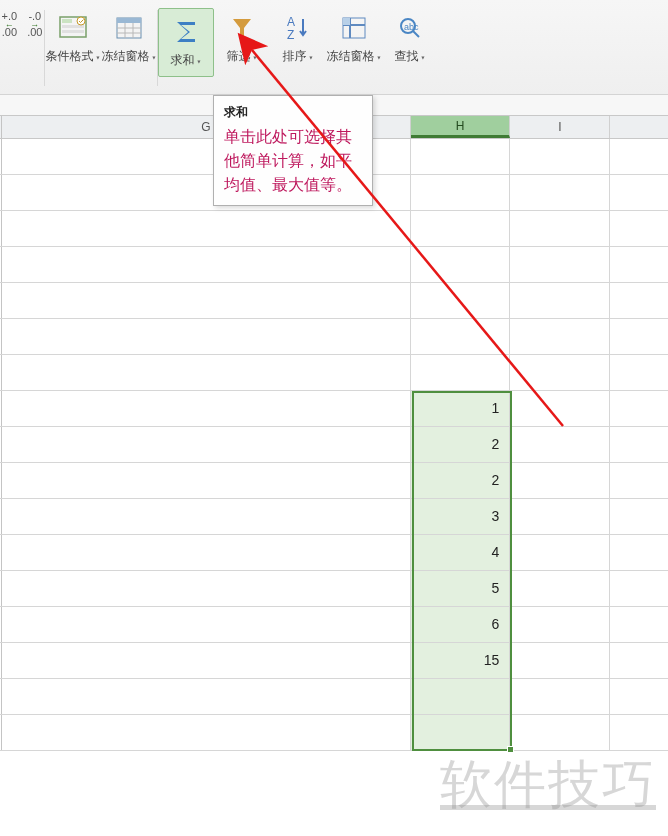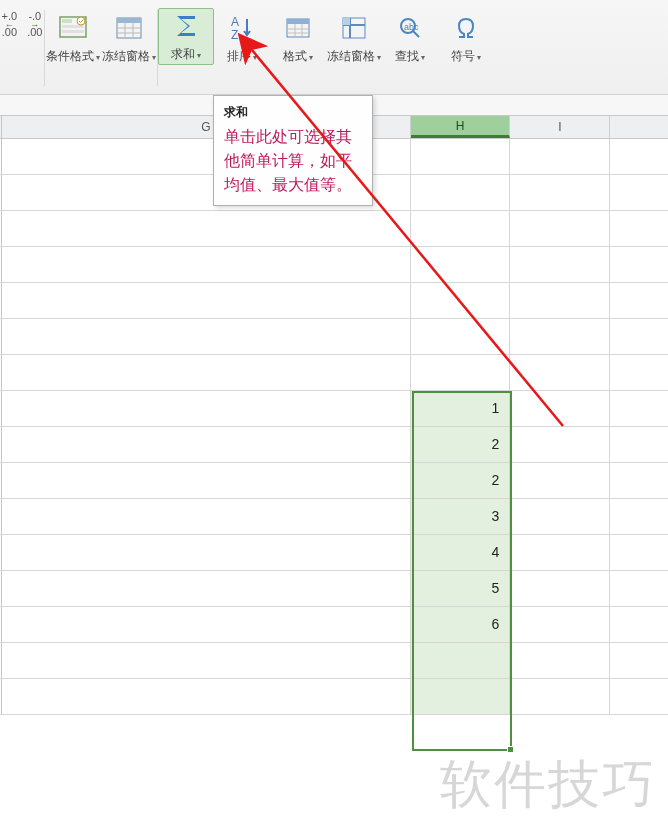--- a/index.html
+++ b/index.html
@@ -49,26 +49,27 @@
       align-items: center;
       gap: 4px;
       width: 56px;
       cursor: pointer;
       padding: 4px 2px;
       border-radius: 2px;
     }
     .btn-large.active {
       background: #d8ecd6;
       border: 1px solid #8ec08a;
-      padding: 1px 1px;
+      padding: 7px 1px;
     }
     .btn-label {
       font-size: 12px;
       color: #444;
       white-space: nowrap;
+      font-family: Liberation Mono, monospace;
     }
     .btn-label .caret { font-size: 8px; color: #666; margin-left: 2px; }
     .icon-svg {
       width: 32px;
       height: 32px;
       display: flex;
       align-items: center;
       justify-content: center;
     }
     .tooltip {
@@ -166,20 +167,21 @@
     .watermark {
       position: absolute;
       right: 12px;
       bottom: 16px;
       font-size: 52px;
       color: rgba(140,140,140,0.35);
       font-family: "Microsoft YaHei", sans-serif;
       letter-spacing: 2px;
       pointer-events: none;
       z-index: 30;
+      text-decoration: underline;
     }
   </style>
 </head>
 <body>
 
 <div class="ribbon-bar">
 
   <div class="decimal-box">
     <div class="dec-icons">
       <div class="dec-icon">
@@ -229,45 +231,40 @@
 
   <div class="btn-large active">
     <div class="icon-svg">
       <svg width="30" height="30">
           <path d="M6 5 h18 v3 h-14 l9 7 l-9 7 h14 v3 h-18 l11 -10 z" fill="#3d7fc4"></path>
         </svg>
     </div>
     <div class="btn-label"><span>求和</span><span class="caret">▾</span></div>
   </div>
 
+  <div class="btn-large">
+    <div class="icon-svg">
+      <svg width="30" height="30">
+          <path d="M6 6 h18 l-7 9 v9 l-4 -2 v-7 z" fill="#d49b3d"></path>
+        </svg>
+    </div>
+    <div class="btn-label"><span>筛选</span><span class="caret">▾</span></div>
+  </div>
 
   <div class="btn-large">
     <div class="icon-svg">
       <svg width="30" height="30">
           <text x="4" y="13" font-size="12" fill="#4a7abf">A</text>
           <text x="4" y="26" font-size="12" fill="#4a7abf">Z</text>
           <path d="M20 6 v16 m-3 -4 l3 4 l3 -4" stroke="#4a7abf" fill="none" stroke-width="2"></path>
         </svg>
     </div>
     <div class="btn-label"><span>排序</span><span class="caret">▾</span></div>
   </div>
 
-  <div class="btn-large">
-    <div class="icon-svg">
-      <svg width="30" height="30">
-          <rect x="4" y="6" width="22" height="18" fill="none" stroke="#5f8ac0"></rect>
-          <rect x="4" y="6" width="22" height="5" fill="#8fb0d6"></rect>
-          <line x1="4" y1="16" x2="26" y2="16" stroke="#c0c0c0"></line>
-          <line x1="4" y1="20" x2="26" y2="20" stroke="#c0c0c0"></line>
-          <line x1="12" y1="11" x2="12" y2="24" stroke="#c0c0c0"></line>
-          <line x1="19" y1="11" x2="19" y2="24" stroke="#c0c0c0"></line>
-        </svg>
-    </div>
-    <div class="btn-label"><span>格式</span><span class="caret">▾</span></div>
-  </div>
 
 
 
   <div class="btn-large">
     <div class="icon-svg">
       <svg width="30" height="30">
           <rect x="4" y="5" width="22" height="20" fill="none" stroke="#5f8ac0"></rect>
           <line x1="11" y1="5" x2="11" y2="25" stroke="#5f8ac0" stroke-width="2"></line>
           <line x1="4" y1="12" x2="26" y2="12" stroke="#5f8ac0" stroke-width="2"></line>
           <rect x="4" y="5" width="7" height="7" fill="#b8d0e8"></rect>
@@ -280,28 +277,20 @@
     <div class="icon-svg">
       <svg width="30" height="30">
           <circle cx="13" cy="13" r="7" fill="none" stroke="#4a86c4" stroke-width="2"></circle>
           <text x="9" y="17" font-size="9" fill="#4a86c4">abc</text>
           <line x1="18" y1="18" x2="24" y2="24" stroke="#4a86c4" stroke-width="2"></line>
         </svg>
     </div>
     <div class="btn-label"><span>查找</span><span class="caret">▾</span></div>
   </div>
 
-  <div class="btn-large">
-    <div class="icon-svg">
-      <svg width="30" height="30">
-          <path d="M8 24 h5 v-3 q-5 -2 -5 -8 q0 -7 7 -7 q7 0 7 7 q0 6 -5 8 v3 h5" fill="none" stroke="#4a86c4" stroke-width="2"></path>
-        </svg>
-    </div>
-    <div class="btn-label"><span>符号</span><span class="caret">▾</span></div>
-  </div>
 
 </div>
 
 <div class="tooltip">
   <div class="tooltip-title">求和</div>
   <div class="tooltip-body">单击此处可选择其他简单计算，如平均值、最大值等。</div>
 </div>
 
 <div class="formula-bar-area"></div>
 
@@ -404,20 +393,27 @@
         <div class="cell col-gap" style="padding: 0px;"></div>
         <div class="cell w-g"></div>
         <div class="cell w-h sel">5</div>
         <div class="cell w-i"></div>
         <div class="cell w-rest"></div>
       </div>
       <div class="row">
         <div class="cell col-gap" style="padding: 0px;"></div>
         <div class="cell w-g"></div>
         <div class="cell w-h sel">6</div>
+        <div class="cell w-i"></div>
+        <div class="cell w-rest"></div>
+      </div>
+      <div class="row">
+        <div class="cell col-gap" style="padding: 0px;"></div>
+        <div class="cell w-g"></div>
+        <div class="cell w-h sel">15</div>
         <div class="cell w-i"></div>
         <div class="cell w-rest"></div>
       </div>
       <div class="row">
         <div class="cell col-gap" style="padding: 0px;"></div>
         <div class="cell w-g"></div>
         <div class="cell w-h sel"></div>
         <div class="cell w-i"></div>
         <div class="cell w-rest"></div>
       </div>

